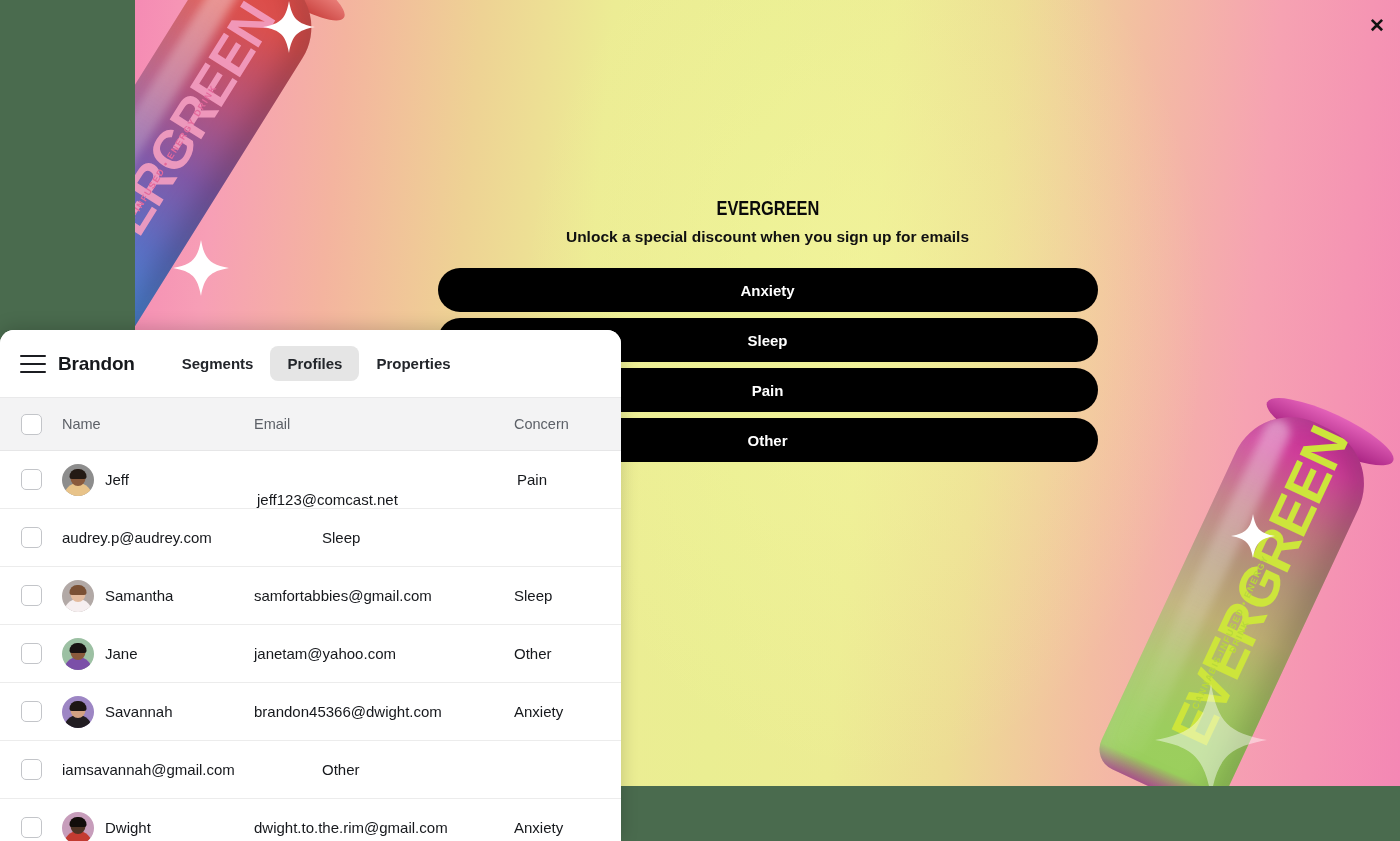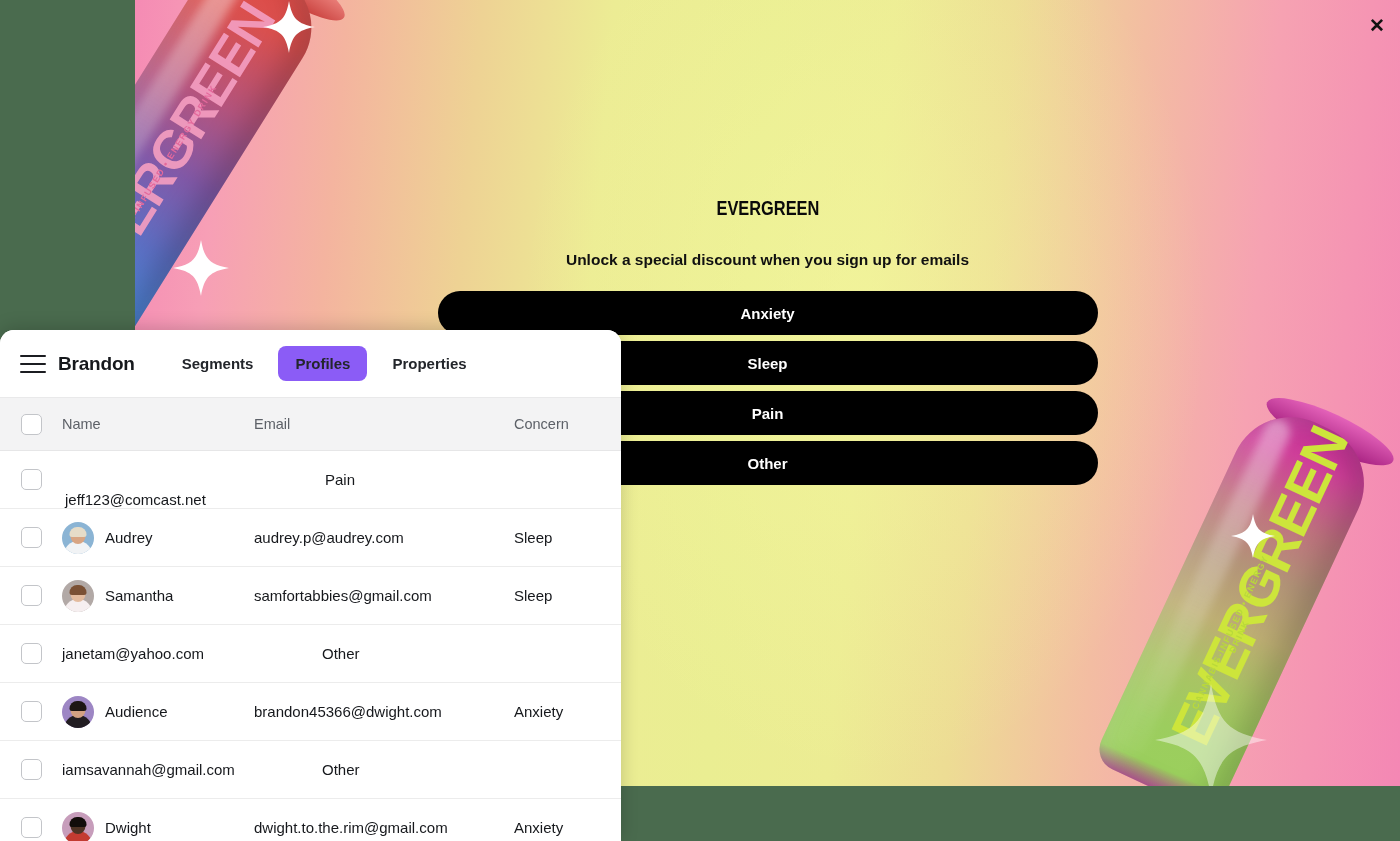--- a/index.html
+++ b/index.html
@@ -136,21 +136,21 @@
     font-family:"Liberation Sans Narrow","Liberation Sans",sans-serif;
     font-weight:700;font-size:21px;letter-spacing:0px;color:#0a0a0a;
     transform:scaleX(.78);
   }
   #modal-title{
     margin-top:10px;width:760px;text-align:center;
     font-size:45px;line-height:52px;font-weight:700;color:#0a0a0a;
     letter-spacing:-.8px;
   }
   #modal-sub{
-    margin-top:31px;text-align:right;
+    margin-top:8px;text-align:right;
     font-size:15.5px;font-weight:600;color:#111;
   }
   #modal-options{
     margin-top:22px;width:660px;display:flex;flex-direction:column;gap:6px;
   }
   .opt-btn{
     height:44px;border-radius:26px;background:#000;color:#fff;
     display:flex;align-items:center;justify-content:center;
     font-size:15px;font-weight:700;cursor:pointer;
     border:none;font-family:"Liberation Sans",sans-serif;
@@ -166,26 +166,26 @@
   }
   #panel-topbar{
     height:67px;display:flex;align-items:center;padding-left:20px;gap:0;
     background:#fff;
   }
   #hamburger{width:26px;height:18px;display:flex;flex-direction:column;justify-content:space-between;cursor:pointer;}
   #hamburger span{display:block;height:2px;background:#1b1d21;border-radius:2px;}
   #panel-title{
     margin-left:12px;font-size:19px;font-weight:700;color:#16181c;letter-spacing:-.2px;
   }
-  #panel-tabs{display:flex;align-items:center;margin-left:30px;gap:8px;}
+  #panel-tabs{display:flex;align-items:center;margin-left:30px;}
   .tab{
     padding:9px 17px;border-radius:8px;font-size:15px;font-weight:700;color:#23262b;
     cursor:pointer;white-space:nowrap;
   }
-  .tab.active{background:#8b5cf6;}
+  .tab.active{background:#e5e5e5;}
 
   #table-head{
     display:flex;align-items:center;height:52px;background:#f3f3f4;
     border-top:1px solid #e9e9ea;border-bottom:1px solid #e6e6e7;
   }
   .th{font-size:14.5px;color:#5d6168;}
   .cb-cell{width:62px;display:flex;justify-content:center;align-items:center;flex:0 0 62px;}
   .cb{
     width:21px;height:21px;border:1.6px solid #c3c5c9;border-radius:5px;background:#fff;
     cursor:pointer;box-sizing:border-box;
@@ -305,34 +305,34 @@
     <div class="th c-name">Name</div>
     <div class="th c-email">Email</div>
     <div class="th c-concern">Concern</div>
   </div>
 
   <div id="table-body">
       <div class="trow">
         <div class="cb-cell">
           <div class="cb"></div>
         </div>
+        <div class="c-name name-cell">
+          <div class="avatar" style="background: rgb(141, 141, 141);">
+            <div class="body" style="background:#e8c389"></div>
+            <div class="head" style="background:#8a5a3c"></div>
+            <div class="hair" style="background:#241a14"></div>
+          </div>
+          <span class="cell-txt">Jeff</span>
+        </div>
         <div class="c-email email-txt" style="padding-left: 3px; margin-top: 39px;">jeff123@comcast.net</div>
         <div class="c-concern concern-txt">Pain</div>
       </div>
       <div class="trow">
         <div class="cb-cell">
           <div class="cb"></div>
-        </div>
-        <div class="c-name name-cell">
-          <div class="avatar" style="background: rgb(139, 180, 212);">
-            <div class="body" style="background:#f1f3f5"></div>
-            <div class="head" style="background:#d8a583"></div>
-            <div class="hair" style="background:#e6dcc8"></div>
-          </div>
-          <span class="cell-txt">Audrey</span>
         </div>
         <div class="c-email email-txt">audrey.p@audrey.com</div>
         <div class="c-concern concern-txt">Sleep</div>
       </div>
       <div class="trow">
         <div class="cb-cell">
           <div class="cb"></div>
         </div>
         <div class="c-name name-cell">
           <div class="avatar" style="background: rgb(178, 169, 166);">
@@ -342,34 +342,42 @@
           </div>
           <span class="cell-txt">Samantha</span>
         </div>
         <div class="c-email email-txt">samfortabbies@gmail.com</div>
         <div class="c-concern concern-txt">Sleep</div>
       </div>
       <div class="trow">
         <div class="cb-cell">
           <div class="cb"></div>
         </div>
+        <div class="c-name name-cell">
+          <div class="avatar" style="background: rgb(156, 192, 163);">
+            <div class="body" style="background:#7b4fa8"></div>
+            <div class="head" style="background:#8a5a3c"></div>
+            <div class="hair" style="background:#181212"></div>
+          </div>
+          <span class="cell-txt">Jane</span>
+        </div>
         <div class="c-email email-txt">janetam@yahoo.com</div>
         <div class="c-concern concern-txt">Other</div>
       </div>
       <div class="trow">
         <div class="cb-cell">
           <div class="cb"></div>
         </div>
         <div class="c-name name-cell">
           <div class="avatar" style="background: rgb(157, 134, 196);">
             <div class="body" style="background:#221d22"></div>
             <div class="head" style="background:#d3a183"></div>
             <div class="hair" style="background:#1d1614"></div>
           </div>
-          <span class="cell-txt">Audience</span>
+          <span class="cell-txt">Savannah</span>
         </div>
         <div class="c-email email-txt">brandon45366@dwight.com</div>
         <div class="c-concern concern-txt">Anxiety</div>
       </div>
       <div class="trow">
         <div class="cb-cell">
           <div class="cb"></div>
         </div>
         <div class="c-email email-txt">iamsavannah@gmail.com</div>
         <div class="c-concern concern-txt">Other</div>

